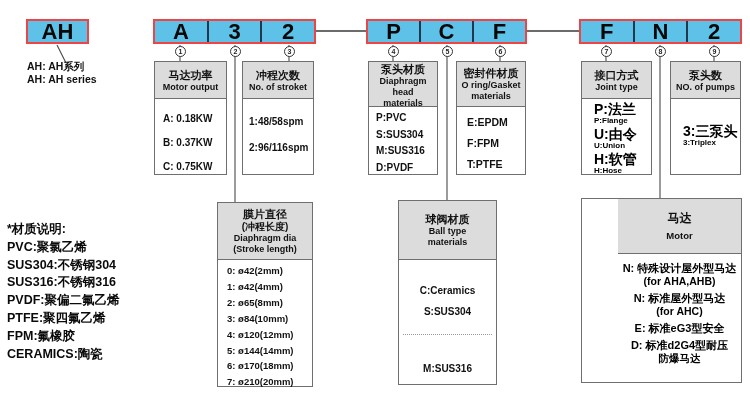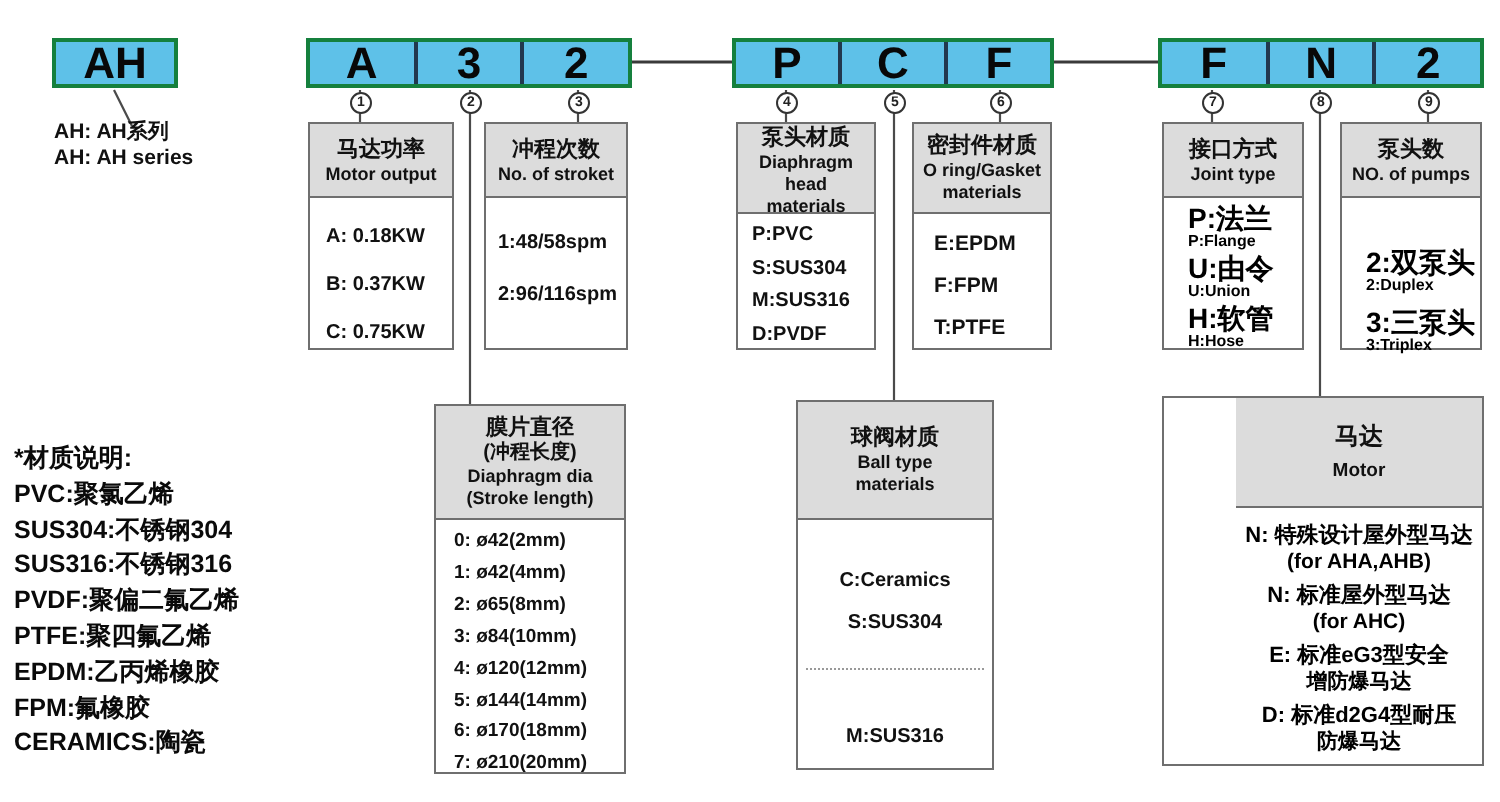--- a/index.html
+++ b/index.html
@@ -1,21 +1,21 @@
 <!DOCTYPE html>
 <html><head>
 <meta charset="utf-8">
 <style>
   html,body{margin:0;padding:0;background:#ffffff;font-family:"Liberation Sans","DejaVu Sans",sans-serif;}
   #canvas{position:relative;width:750px;height:401px;background:#fff;overflow:hidden;}
   svg.lines{position:absolute;left:0;top:0;z-index:1;}
 
   
   .code-box{position:absolute;top:19px;height:25px;display:flex;background:#5ec1e8;
-            border:2px solid #15803d;box-sizing:border-box;z-index:2;}
+            border:2px solid #ef4444;box-sizing:border-box;z-index:2;}
   .code-cell{flex:1;display:flex;align-items:center;justify-content:center;
              font-weight:bold;font-size:22px;color:#080808;}
   .code-cell + .code-cell{border-left:2px solid #22384e;}
   #box-ah{left:26px;width:63px;}
   #box-g2{left:153px;width:163px;}
   #box-g3{left:366px;width:161px;}
   #box-g4{left:579px;width:163px;}
 
   
   .marker{position:absolute;top:46px;width:11px;height:11px;border:1px solid #333;
@@ -203,24 +203,20 @@
     </div>
   </div>
 
   <div class="desc-box upper" id="b-pumps">
     <div class="desc-header">
       <div class="zh">泵头数</div>
       <div class="en">NO. of pumps</div>
     </div>
     <div class="body">
       <div class="pair">
-        <div class="p-zh">2:双泵头</div>
-        <div class="p-en">2:Duplex</div>
-      </div>
-      <div class="pair">
         <div class="p-zh">3:三泵头</div>
         <div class="p-en">3:Triplex</div>
       </div>
     </div>
   </div>
 
   <div class="desc-box" id="b-dia">
     <div class="desc-header">
       <div class="zh">膜片直径</div>
       <div class="zh2" style="font-weight:bold">(冲程长度)</div>
@@ -264,34 +260,32 @@
       <div class="entry">
         <div class="l1">N: 特殊设计屋外型马达</div>
         <div class="l2">(for AHA,AHB)</div>
       </div>
       <div class="entry">
         <div class="l1">N: 标准屋外型马达</div>
         <div class="l2">(for AHC)</div>
       </div>
       <div class="entry">
         <div class="l1">E: 标准eG3型安全</div>
-        <div class="l2">增防爆马达</div>
       </div>
       <div class="entry">
         <div class="l1">D: 标准d2G4型耐压</div>
         <div class="l2">防爆马达</div>
       </div>
     </div>
   </div>
 
   <div id="materials">
     <div>*材质说明:</div>
     <div>PVC:聚氯乙烯</div>
     <div>SUS304:不锈钢304</div>
     <div>SUS316:不锈钢316</div>
     <div>PVDF:聚偏二氟乙烯</div>
     <div>PTFE:聚四氟乙烯</div>
-    <div>EPDM:乙丙烯橡胶</div>
     <div>FPM:氟橡胶</div>
     <div>CERAMICS:陶瓷</div>
   </div>
 
 </div>
 
 </body></html>

